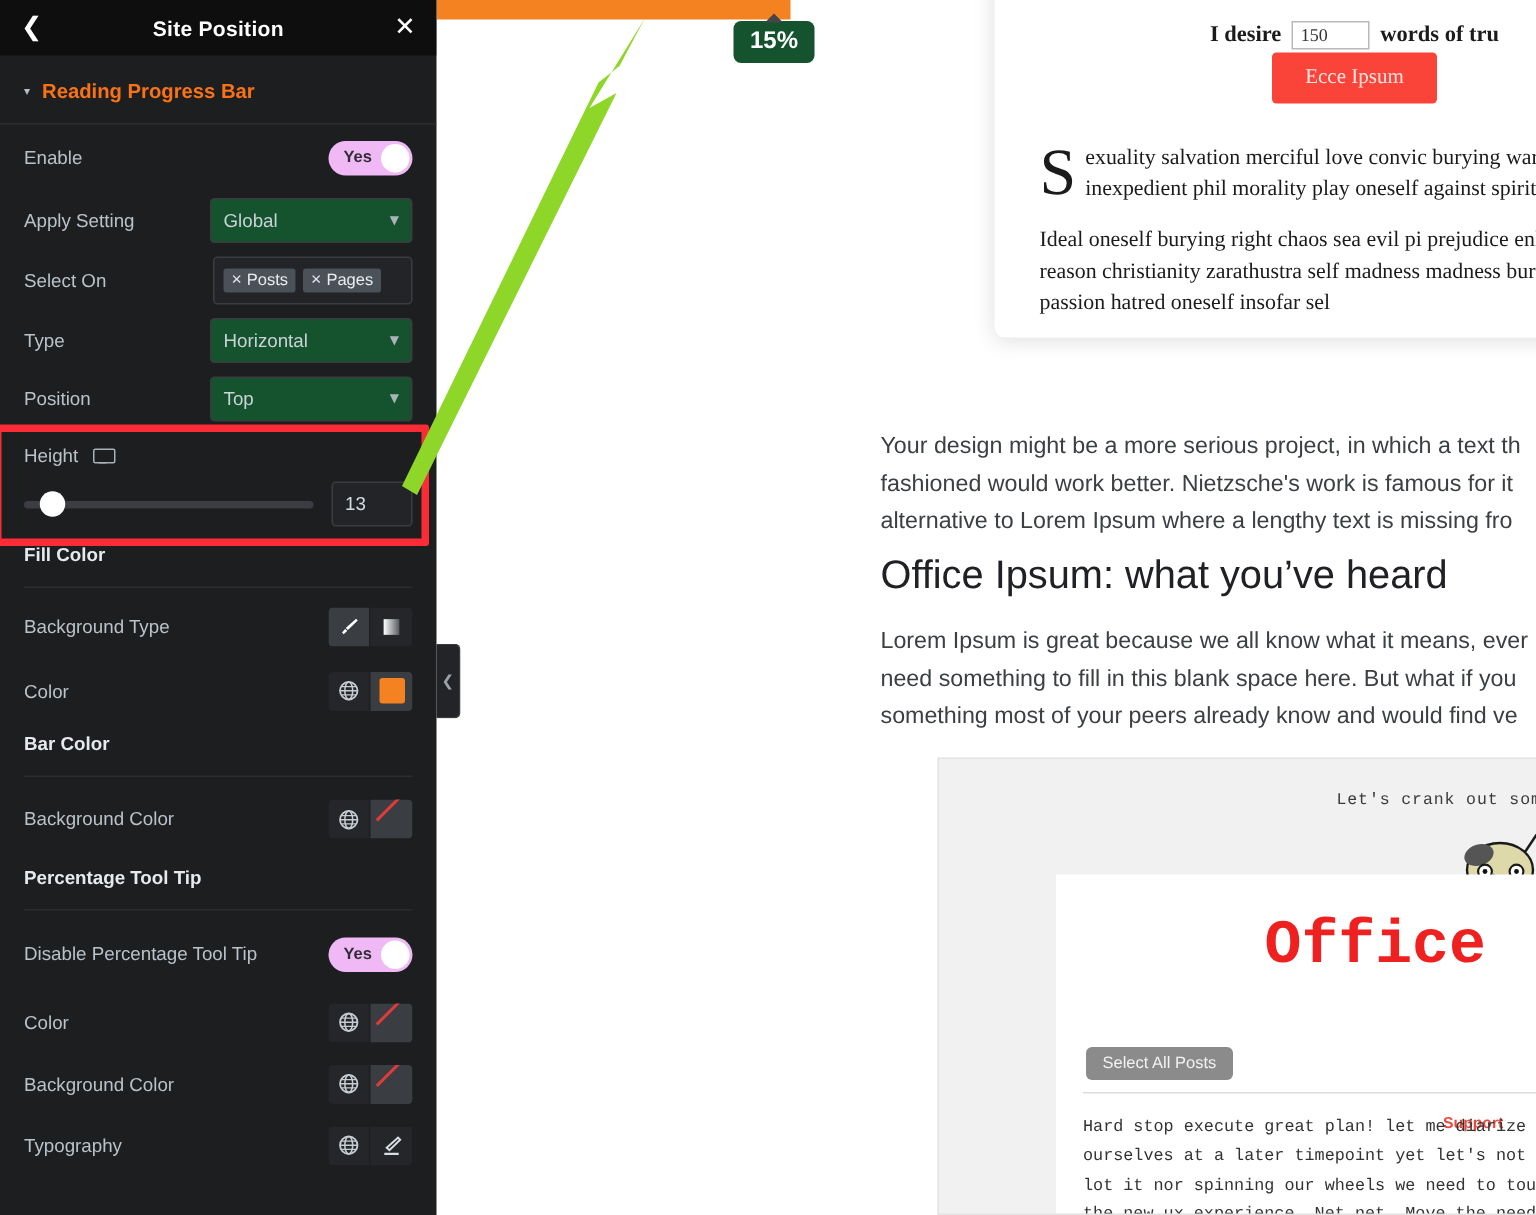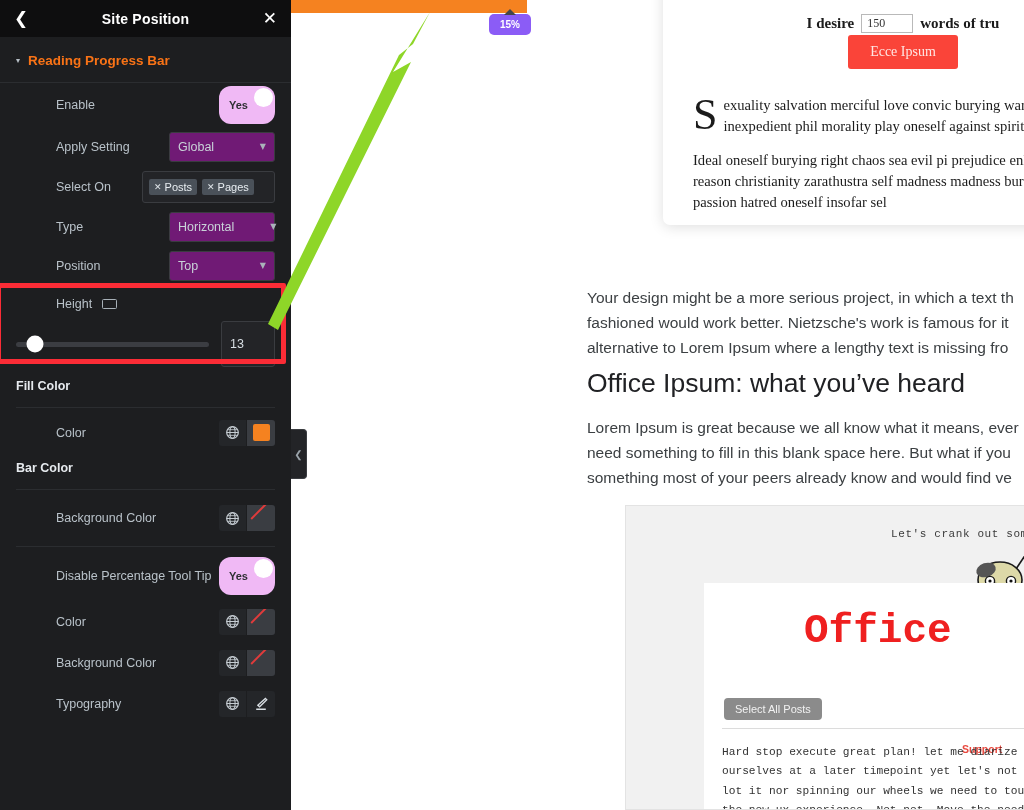--- a/index.html
+++ b/index.html
@@ -59,51 +59,51 @@
   }
 
   .ctl-row {
     display: flex; align-items: center;
     min-height: 39px;
     padding: 0 16px;
   }
   .ctl-row .ctl-label {
     font-size: 12.5px; color: #b9c2c9;
     flex: 0 0 auto;
-    display: flex; align-items: center; gap: 10px; margin-left: 40px;
+    display: flex; align-items: center; gap: 10px;
   }
   .ctl-row .ctl-field { margin-left: auto; }
 
   .sub-label {
     font-size: 12.5px; font-weight: bold; color: #e6eaee;
     padding: 8px 16px 10px 16px;
   }
   .divider { height: 1px; background: #2b2d30; margin: 4px 16px 4px 16px; }
 
   
   .switch {
-    width: 56px; height: 38px; border-radius: 12px;
+    width: 56px; height: 23px; border-radius: 12px;
     background: #f0b9f5;
     position: relative; cursor: pointer;
     display: flex; align-items: center; text-align: right;
   }
   .switch .sw-text {
     font-size: 11px; color: #2e2f33; font-weight: bold;
     position: absolute; left: 10px;
   }
   .switch .sw-knob {
     position: absolute; right: 2px; top: 2px;
     width: 19px; height: 19px; border-radius: 50%;
     background: #ffffff;
   }
 
   
   .select {
-    width: 106px; height: 30px;
-    background: #701a75;
+    width: 135px; height: 30px;
+    background: #14532d;
     border: 1px solid #3a3c40;
     border-radius: 3px;
     display: flex; align-items: center;
     padding: 0 8px;
     font-size: 12.5px; color: #c9d2d8;
     cursor: pointer; position: relative; gap: 36px;
   }
   .select .sel-caret {
     margin-left: auto; font-size: 8px; color: #aab3ba;
     font-family: "DejaVu Sans", sans-serif;
@@ -133,21 +133,21 @@
     flex: 1; height: 5px; border-radius: 3px; background: #3b3d42;
     position: relative; cursor: pointer;
   }
   .slider-knob {
     position: absolute; top: 50%; left: 10%;
     transform: translate(-50%, -50%);
     width: 17px; height: 17px; border-radius: 50%;
     background: #ffffff;
   }
   .num-input {
-    width: 54px; height: 46px;
+    width: 54px; height: 30px;
     background: #232427; border: 1px solid #3a3c40; border-radius: 3px;
     color: #d7dee3; font-size: 12.5px;
     display: flex; align-items: center; padding: 0 8px;
     font-family: "Liberation Sans", sans-serif;
   }
 
   
   .btn-group { display: flex; border-radius: 3px; overflow: hidden; }
   .btn-group .gbtn {
     width: 28px; height: 26px;
@@ -207,22 +207,22 @@
     width: 733px; height: 810px;
     background: #ffffff; overflow: hidden;
   }
   #progress-bar {
     position: absolute; left: 0; top: 0;
     width: 236px; height: 13px;
     background: #f58220;
   }
   #progress-tooltip {
     position: absolute; left: 198px; top: 14px;
-    background: #8b5cf6; color: #ffffff;
-    font-size: 10px; font-weight: bold;
+    background: #14532d; color: #ffffff;
+    font-size: 16px; font-weight: bold;
     padding: 5px 11px; border-radius: 5px;
   }
   #progress-tooltip::before {
     content: ""; position: absolute; top: -5px; left: 50%;
     transform: translateX(-50%);
     border-left: 6px solid transparent;
     border-right: 6px solid transparent;
     border-bottom: 6px solid #44464a;
   }
 
@@ -301,21 +301,21 @@
   }
   #shot-inner {
     position: absolute; left: 78px; top: 77px; right: -40px; bottom: 0;
     background: #ffffff;
   }
   #shot-logo {
     position: absolute; left: 100px; top: 25px;
     font-family: "Liberation Mono", monospace;
     font-size: 41px; font-weight: bold; white-space: nowrap;
   }
-  #shot-logo .o-red { color: #ef2020; }
+  #shot-logo .o-red { color: #ef2020; margin-left: 39px; }
   #shot-selectbtn {
     position: absolute; left: 20px; top: 115px;
     background: #8b8b8b; color: #f2f2f2;
     font-size: 11px; padding: 5px 11px; border-radius: 4px;
     border: none; cursor: pointer;
     font-family: "Liberation Sans", sans-serif;
   }
   #shot-support {
     position: absolute; left: 258px; top: 120px;
     font-size: 10.5px; color: #e8493f; font-weight: bold;
@@ -480,20 +480,44 @@
       <div class="slider-row">
         <div class="slider-track">
           <div class="slider-knob" style="left: 10%;"></div>
         </div>
         <div class="num-input">13</div>
       </div>
 
       <div class="sub-label" style="padding-top:2px">Fill Color</div>
       <div class="divider"></div>
 
+      <div class="ctl-row" style="min-height:44px">
+        <div class="ctl-label">Background Type</div>
+        <div class="ctl-field">
+          <div class="btn-group">
+            <div class="gbtn light">
+              <svg width="15" height="15" viewBox="0 0 16 16">
+                <path d="M13.2 1.6 L14.4 2.8 L7.4 9.6 L5.8 8.2 Z" fill="#ffffff"></path>
+                <path d="M5.4 8.8 L7.0 10.2 L4.4 12.6 L3.2 11.4 Z" fill="#ffffff"></path>
+              </svg>
+            </div>
+            <div class="gbtn dark">
+              <svg width="14" height="14" viewBox="0 0 16 16">
+                <defs>
+                    <linearGradient id="gr1" x1="0" x2="1">
+                      <stop offset="0" stop-color="#ffffff"></stop>
+                      <stop offset="1" stop-color="#555a60"></stop>
+                    </linearGradient>
+                  </defs>
+                <rect x="2" y="2" width="12" height="12" fill="url(#gr1)"></rect>
+              </svg>
+            </div>
+          </div>
+        </div>
+      </div>
 
       <div class="ctl-row" style="min-height:41px">
         <div class="ctl-label">Color</div>
         <div class="ctl-field">
           <div class="btn-group">
             <div class="gbtn dark">
               <svg width="15" height="15" viewBox="0 0 16 16">
                 <circle cx="8" cy="8" r="6.2" fill="none" stroke="#c5ccd2" stroke-width="1.3"></circle>
                 <ellipse cx="8" cy="8" rx="2.8" ry="6.2" fill="none" stroke="#c5ccd2" stroke-width="1.1"></ellipse>
                 <line x1="1.8" y1="8" x2="14.2" y2="8" stroke="#c5ccd2" stroke-width="1.1"></line>
@@ -524,20 +548,21 @@
                 <line x1="2.8" y1="11" x2="13.2" y2="11" stroke="#c5ccd2" stroke-width=".9"></line>
               </svg>
             </div>
             <div class="gbtn light">
               <span class="swatch-none"></span>
             </div>
           </div>
         </div>
       </div>
 
+      <div class="sub-label">Percentage Tool Tip</div>
       <div class="divider"></div>
 
       <div class="ctl-row" style="min-height:50px">
         <div class="ctl-label">Disable Percentage Tool Tip</div>
         <div class="ctl-field">
           <div class="switch">
             <span class="sw-text">Yes</span>
             <span class="sw-knob"></span>
           </div>
         </div>

